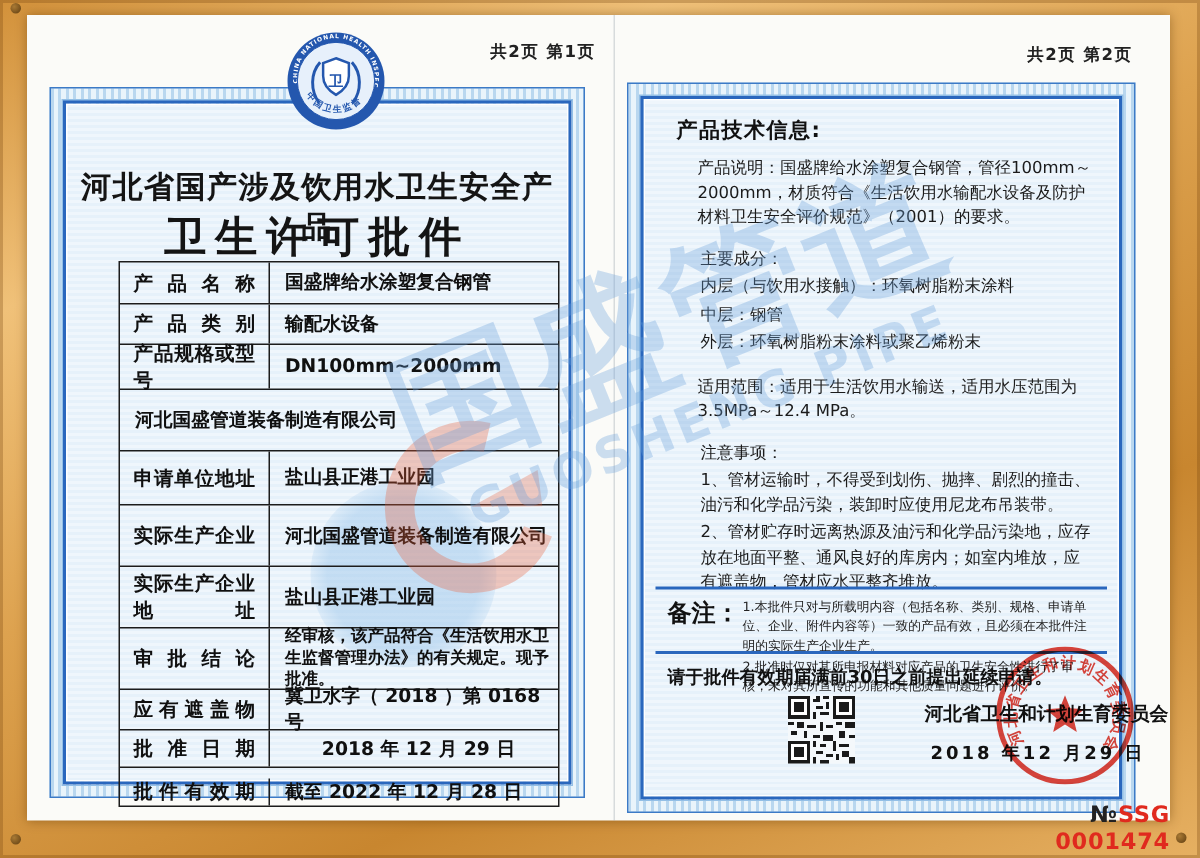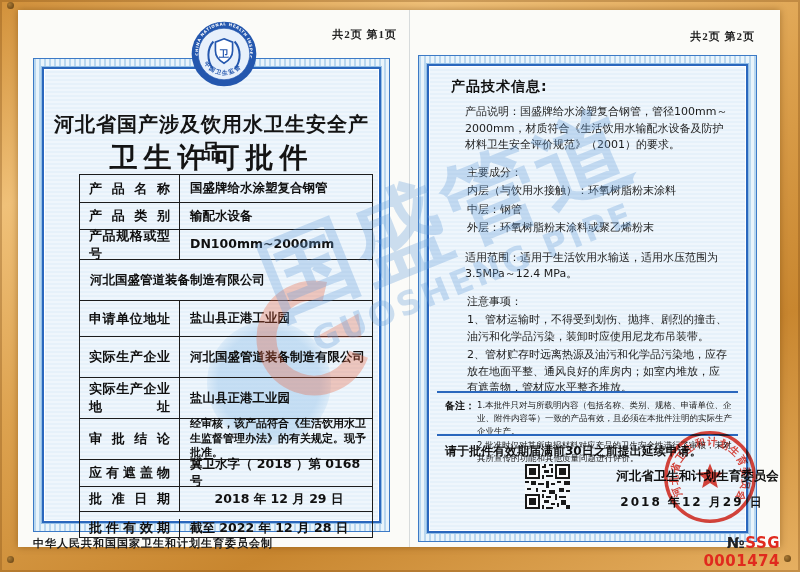--- a/index.html
+++ b/index.html
@@ -6,21 +6,21 @@
   body{width:800px;height:572px;overflow:hidden;font-family:"DejaVu Sans","Liberation Sans",sans-serif;}
   .stage{position:absolute;width:800px;height:572px;
     background:linear-gradient(155deg,#d2913a 0%,#f0c179 22%,#dda24f 45%,#c8862f 72%,#e6b062 100%);
     box-shadow:inset 0 0 0 2px rgba(120,70,15,.30);}
   .screw{position:absolute;width:7px;height:7px;border-radius:50%;
     background:radial-gradient(circle at 35% 35%,#a97a35,#5f3d10);}
   .mat{position:absolute;left:18px;top:10px;width:762px;height:537px;background:#fbfbf8;
     box-shadow:0 0 7px rgba(90,50,0,.45);}
   .page-edge{position:absolute;left:409px;top:10px;width:1px;height:537px;background:rgba(150,160,170,.35);}
 
-  .pagenum{position:absolute;font-size:11px;font-weight:bold;color:#222;text-align:right;letter-spacing:1px;font-family:Liberation Serif, serif;}
+  .pagenum{position:absolute;font-size:11px;font-weight:bold;color:#222;text-align:right;letter-spacing:1px;}
   .pagenum1{left:290px;top:27px;width:107px;}
   .pagenum2{left:645px;top:29px;width:110px;}
 
   
   .cert{position:absolute;border:1px solid #3c7ac6;
     background:
       repeating-linear-gradient(90deg,#b9d7ef 0 2px,#e9f4fb 2px 5px),
       #dceefa;}
   .cert-inner{position:absolute;inset:8px;border:2px solid #2a67bd;
     box-shadow:0 0 0 1px #93bfe6, inset 0 0 0 1px #ffffff;
@@ -47,21 +47,21 @@
   .tval.center{justify-content:center;text-align:center;}
   .footer1{position:absolute;left:33px;top:536px;font-size:11px;font-weight:bold;color:#1a1a1a;letter-spacing:1px;}
 
   
   .p2-heading{position:absolute;left:22px;top:12px;font-size:14px;font-weight:bold;color:#111;letter-spacing:1px;}
   .p2-body{position:absolute;left:36px;top:38px;right:16px;font-size:11px;color:#1b1b1b;line-height:1.5;}
   .p2-body p{margin:0 0 11px 0;}
   .p2-body .tight{margin:2px;}
   .gap{height:11px;}
   .remarks{position:absolute;left:8px;right:8px;top:325px;border-top:2px solid #2a67bd;padding:6px 6px 0 8px;display:flex;}
-  .remark-label{font-size:10px;font-weight:bold;color:#111;white-space:nowrap;font-family:Liberation Serif, serif;}
+  .remark-label{font-size:16px;font-weight:bold;color:#111;white-space:nowrap;font-family:Liberation Serif, serif;}
   .remark-lines{font-size:8.5px;color:#222;line-height:1.55;padding-left:2px;}
   .sep2{position:absolute;left:8px;right:8px;top:368px;border-top:2px solid #2a67bd;}
   .renewal{position:absolute;left:16px;top:377px;font-size:12px;font-weight:bold;color:#111;}
   .qr{position:absolute;left:95px;top:398px;width:47px;height:45px;}
   .issuer{position:absolute;left:186px;top:402px;width:165px;font-size:12.5px;font-weight:bold;color:#111;text-align:center;}
   .issue-date{position:absolute;left:178px;top:428px;width:170px;font-size:12px;font-weight:bold;color:#111;text-align:center;letter-spacing:2px;}
   .seal{position:absolute;left:233px;top:363px;width:96px;height:96px;z-index:7;mix-blend-mode:multiply;opacity:.92;}
   .serial{position:absolute;left:655px;top:534px;width:125px;text-align:right;font-size:15px;font-weight:bold;letter-spacing:.5px;}
   .serial .pfx{color:#222;}
   .serial .num{color:#e02a1e;}
@@ -178,21 +178,20 @@
       <path d="M67 72 C 76 60 76 42 66 31" stroke="#2457ae" stroke-width="3" fill="none"></path>
       <path d="M50 27 l13 5 v13 c0 10 -6 15 -13 19 c-7 -4 -13 -9 -13 -19 v-13 z" fill="#ffffff" stroke="#2457ae" stroke-width="2.5"></path>
       <text x="50" y="55" text-anchor="middle" font-size="15" font-weight="bold" fill="#2457ae">卫</text>
       <circle cx="50" cy="50" r="39" fill="none" stroke="#2457ae" stroke-width="1"></circle>
       <text font-size="9" fill="#2457ae" font-weight="bold" letter-spacing="2">
         <textPath href="#arcBot" startOffset="8%">中国卫生监督</textPath>
       </text>
     </svg>
   </div>
 
-  <div class="footer1">中华人民共和国国家卫生和计划生育委员会制</div>
 
   <div class="pagenum pagenum2">共2页  第2页</div>
 
   <div class="cert cert2">
     <div class="cert-inner">
       <div class="p2-heading">产品技术信息:</div>
 
       <div class="p2-body">
         <p>产品说明：国盛牌给水涂塑复合钢管，管径100mm～2000mm，材质符合《生活饮用水输配水设备及防护材料卫生安全评价规范》（2001）的要求。</p>
         <p class="tight">主要成分：</p>

